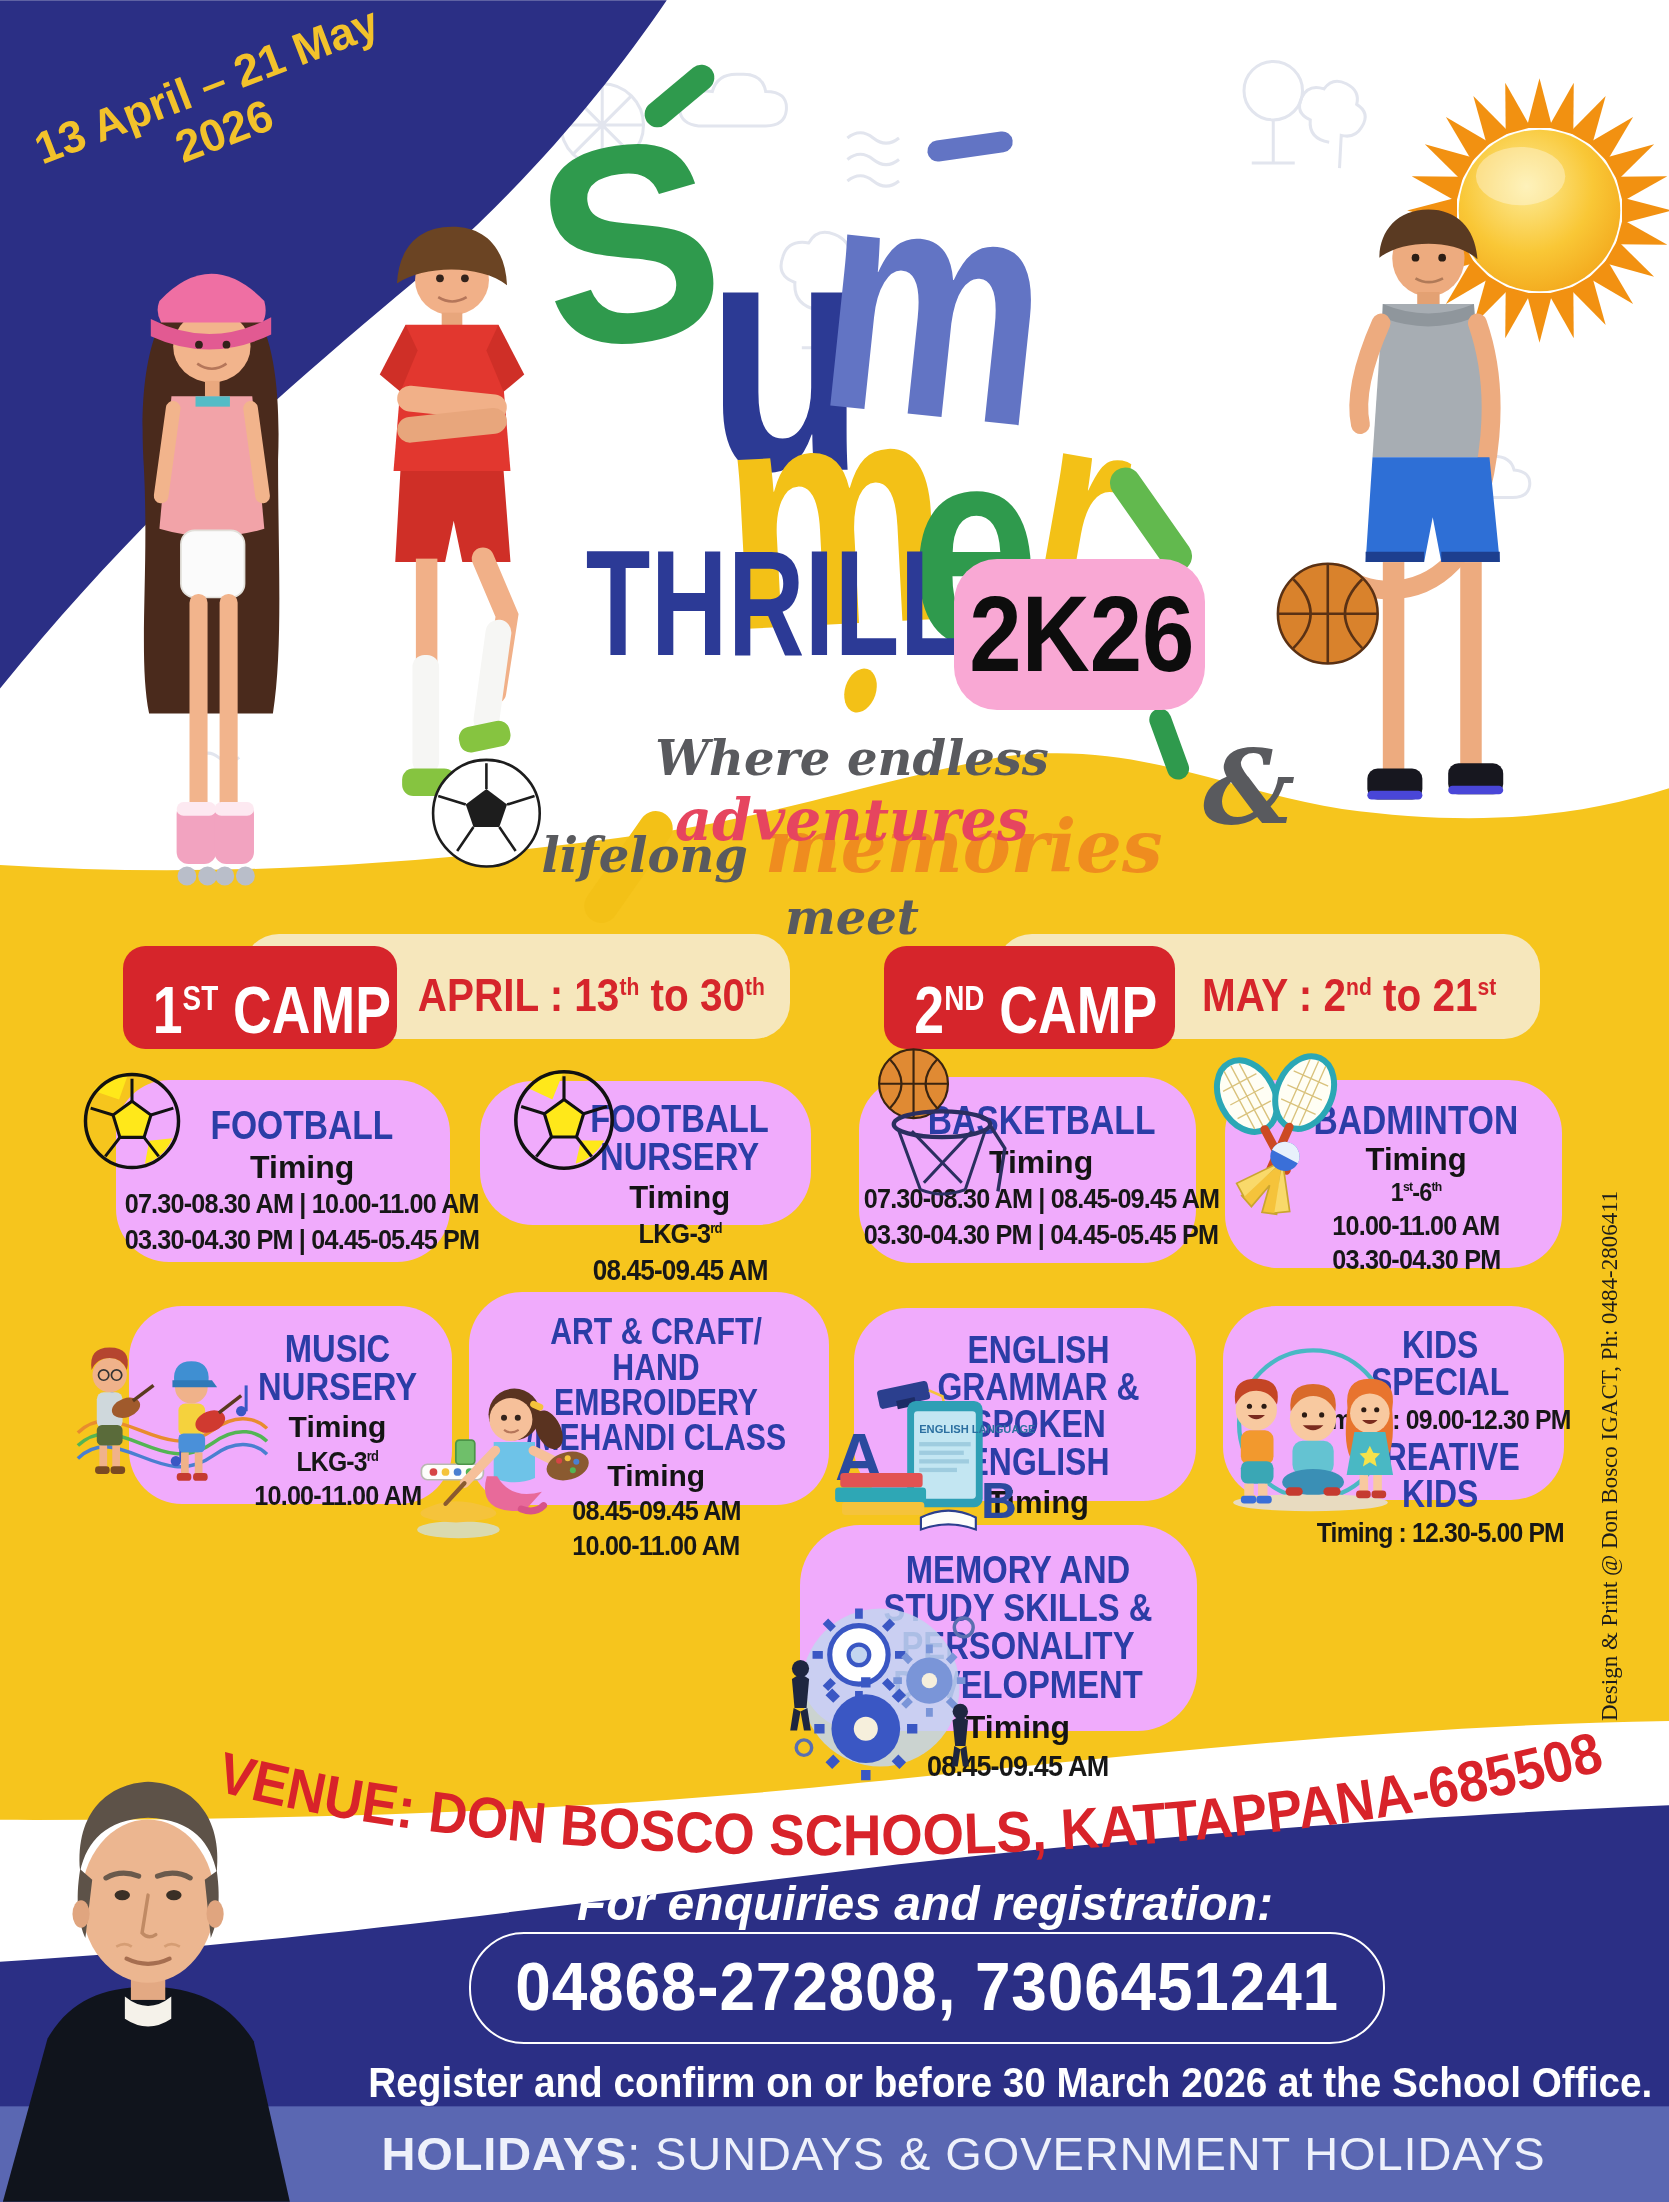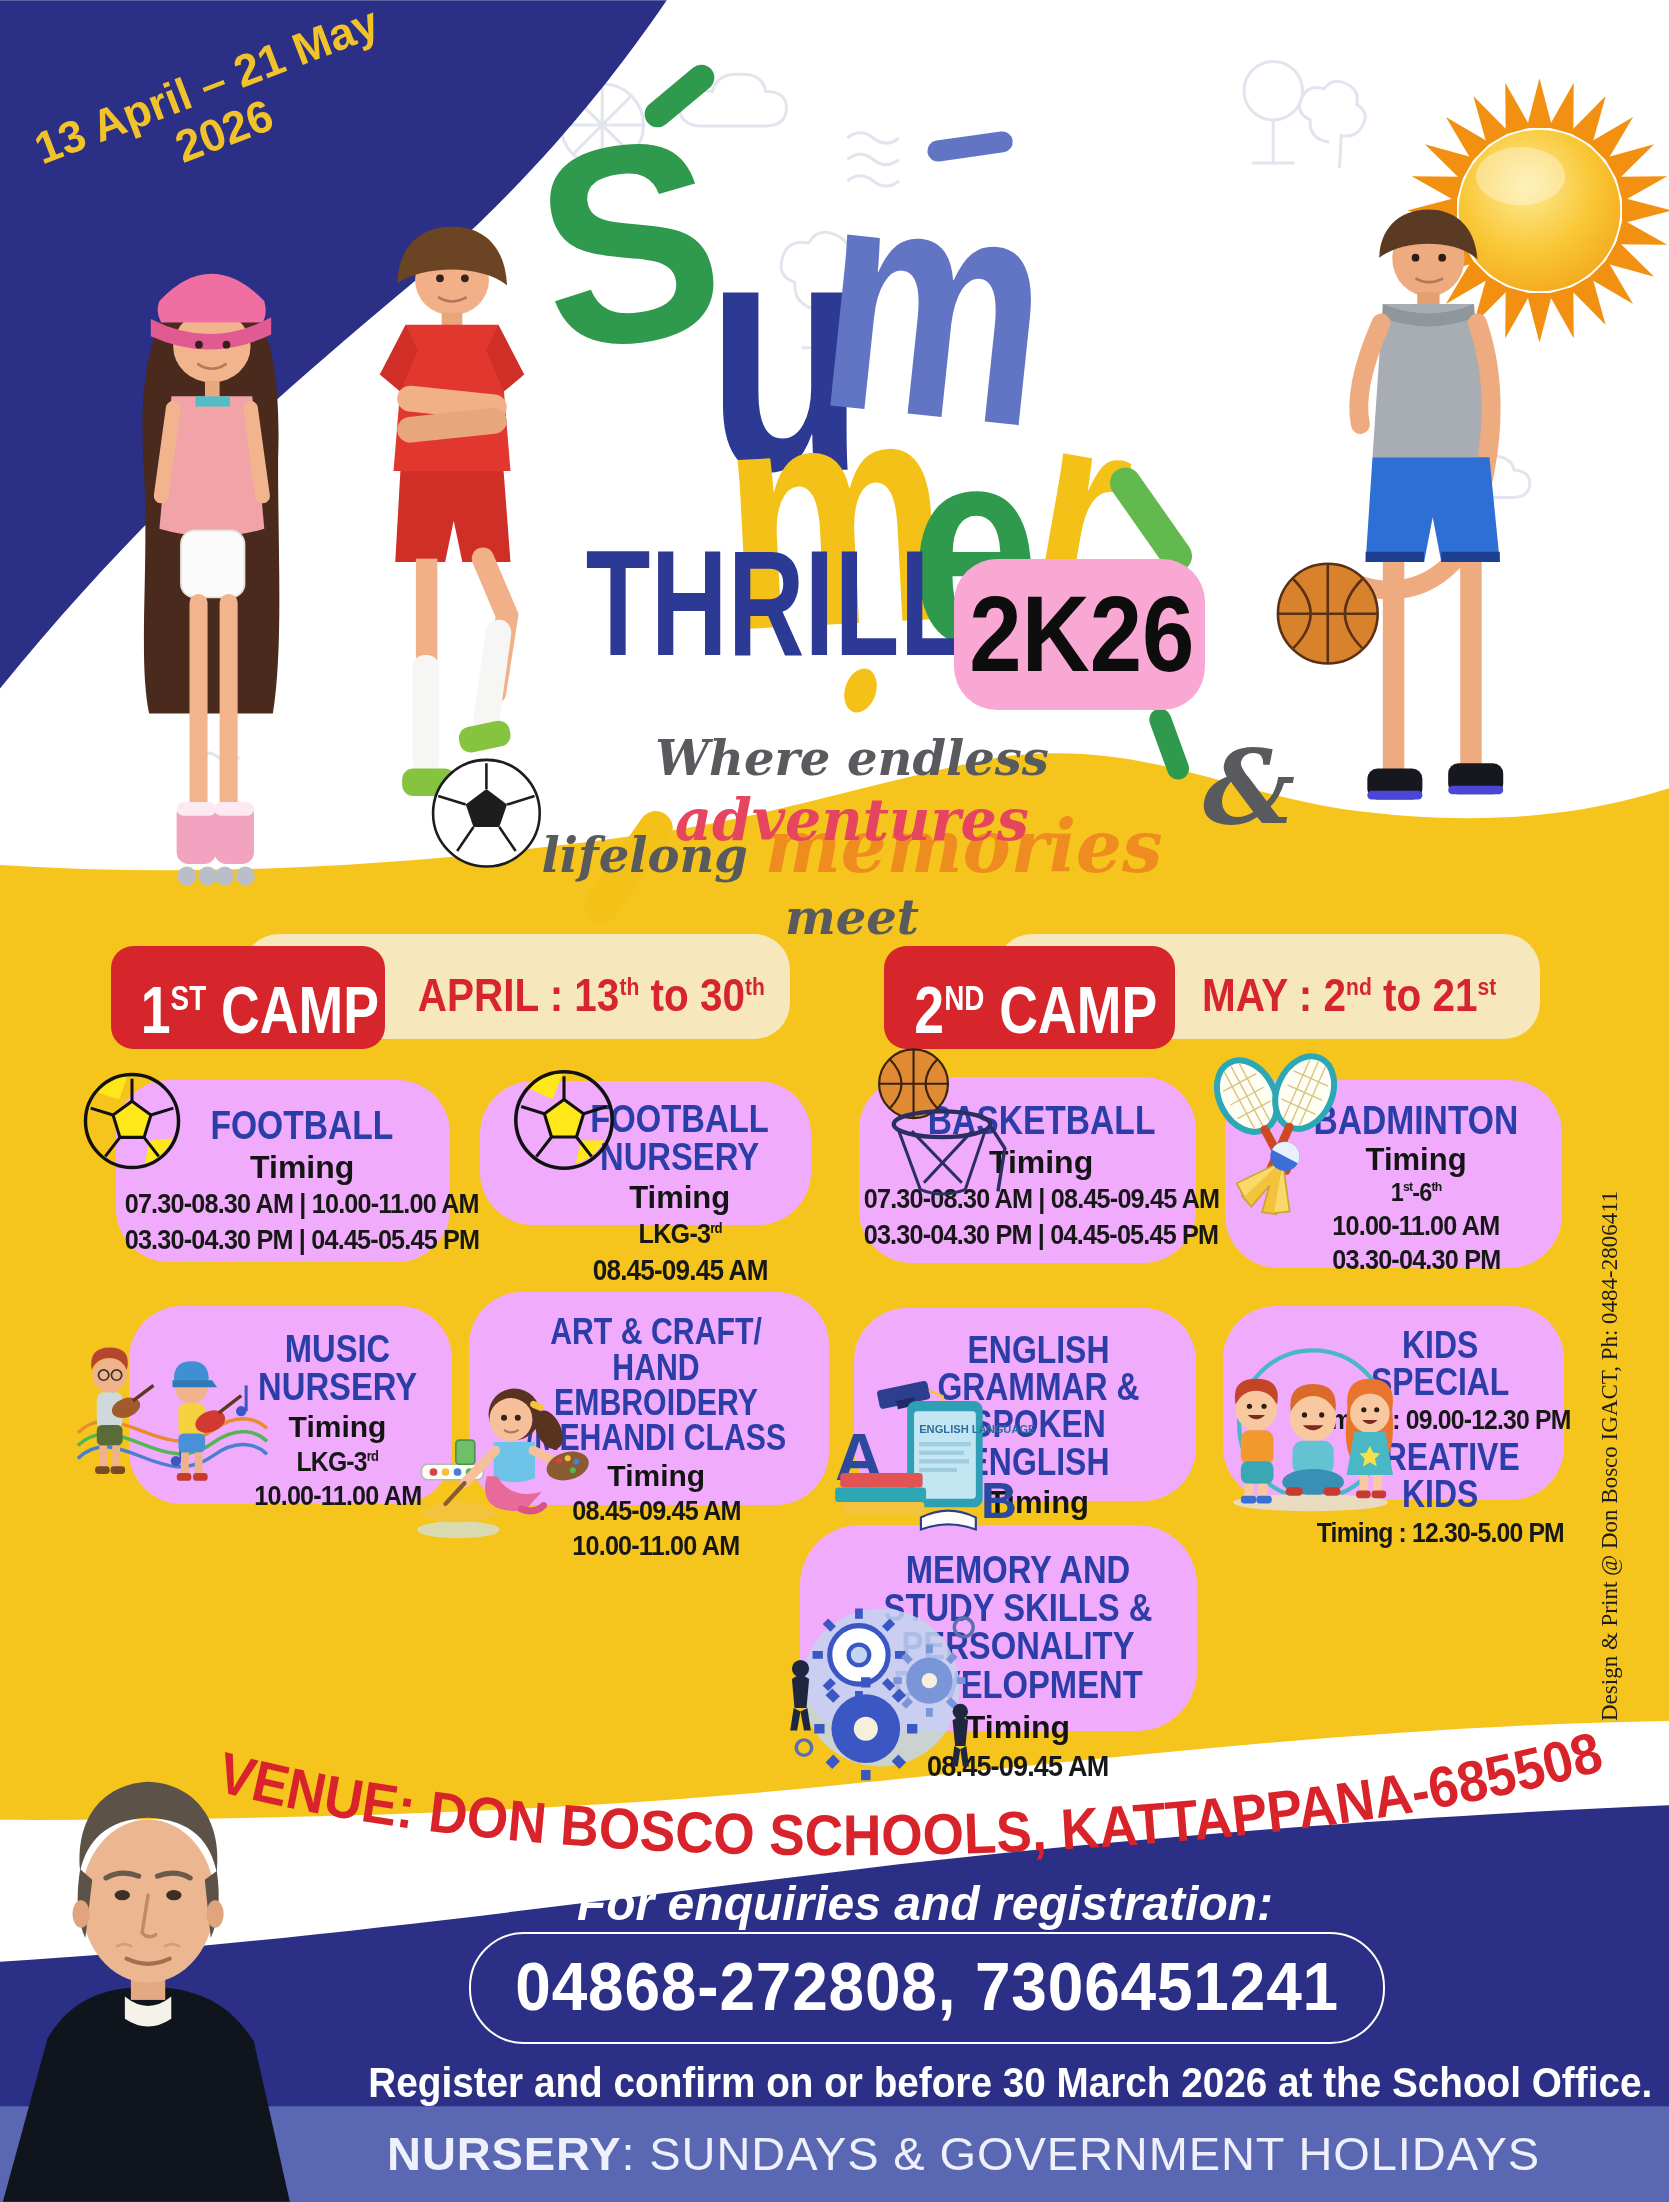--- a/index.html
+++ b/index.html
@@ -244,21 +244,21 @@
   <div class="abs tagline tg1">
     <span>Where endless</span>
     <span class="tg-red">adventures</span>
   </div>
   <div class="abs tg-amp">&amp;</div>
 
   <div class="abs cream-pill" style="left:243px;top:934px;width:547px;"></div>
   <div class="abs camp-date" style="left:391px;top:934px;width:401px;">
     <span class="inner"><span>APRIL : 13</span><sup>th</sup><span> to 30</span><sup>th</sup></span>
   </div>
-  <div class="abs red-pill" style="left:111px;top:946px;width:274px;">
+  <div class="abs red-pill" style="left:123px;top:946px;width:274px;">
     <span class="inner"><span>1</span><sup>ST</sup>&nbsp;<span>CAMP</span></span>
   </div>
 
   <div class="abs cream-pill" style="left:996px;top:934px;width:544px;"></div>
   <div class="abs camp-date" style="left:1157px;top:934px;width:384px;">
     <span class="inner"><span>MAY : 2</span><sup>nd</sup><span> to 21</span><sup>st</sup></span>
   </div>
   <div class="abs red-pill" style="left:884px;top:946px;width:291px;">
     <span class="inner"><span>2</span><sup>ND</sup>&nbsp;<span>CAMP</span></span>
   </div>
@@ -555,21 +555,21 @@
   </svg>
 
   <div class="abs enquiries">For enquiries and registration:</div>
   <div class="abs phone-pill">
     <span class="inner">04868-272808, 7306451241</span>
   </div>
   <div class="abs register">
     <span class="inner">Register and confirm on or before 30 March 2026 at the School Office.</span>
   </div>
   <div class="abs holidays">
-    <span class="hb">NURSERY</span><span class="hr">: SUNDAYS &amp; GOVERNMENT HOLIDAYS</span>
+    <span class="hb">HOLIDAYS</span><span class="hr">: SUNDAYS &amp; GOVERNMENT HOLIDAYS</span>
   </div>
 
   <svg class="abs" style="left:-4.3px;top:1742px;" width="305" height="460" viewBox="0 0 355 535">
     <path d="M60,345 C85,302 120,286 177,284 C235,286 272,304 300,348 L342,535 L8,535 Z" fill="#10141c"></path>
     <path d="M150,296 Q177,318 204,296 L204,322 Q177,340 150,322 Z" fill="#f5f2ea"></path>
     <rect x="157" y="252" width="40" height="48" fill="#e3a983"></rect>
     <ellipse cx="177" cy="185" rx="78" ry="95" fill="#ecb690"></ellipse>
     <path d="M98,150 C92,80 132,48 177,46 C228,48 264,86 257,152 C250,118 230,90 177,88 C128,90 106,115 98,150 Z" fill="#5d5248"></path>
     <path d="M98,148 C92,185 96,210 104,228 L112,160 Z M257,150 C262,185 258,210 250,228 L243,160 Z" fill="#5d5248"></path>
     <ellipse cx="99" cy="200" rx="10" ry="16" fill="#e0a57f"></ellipse>

